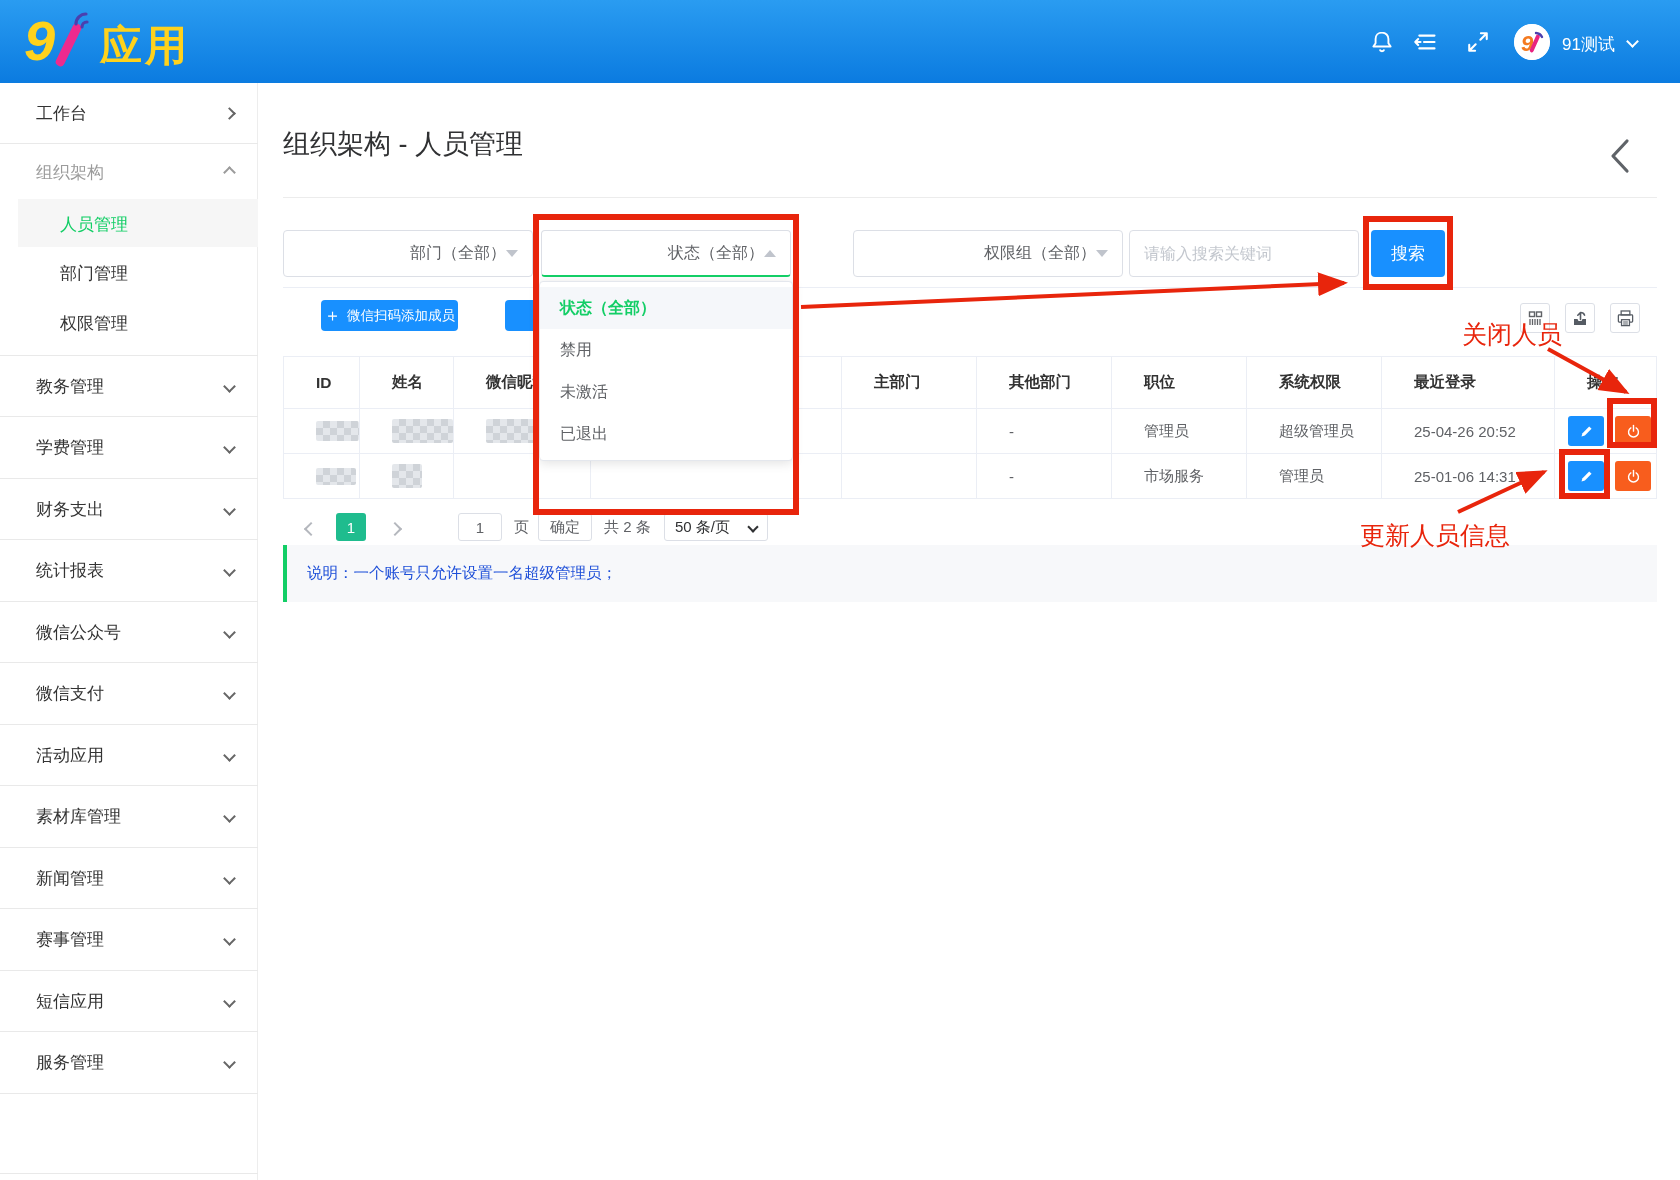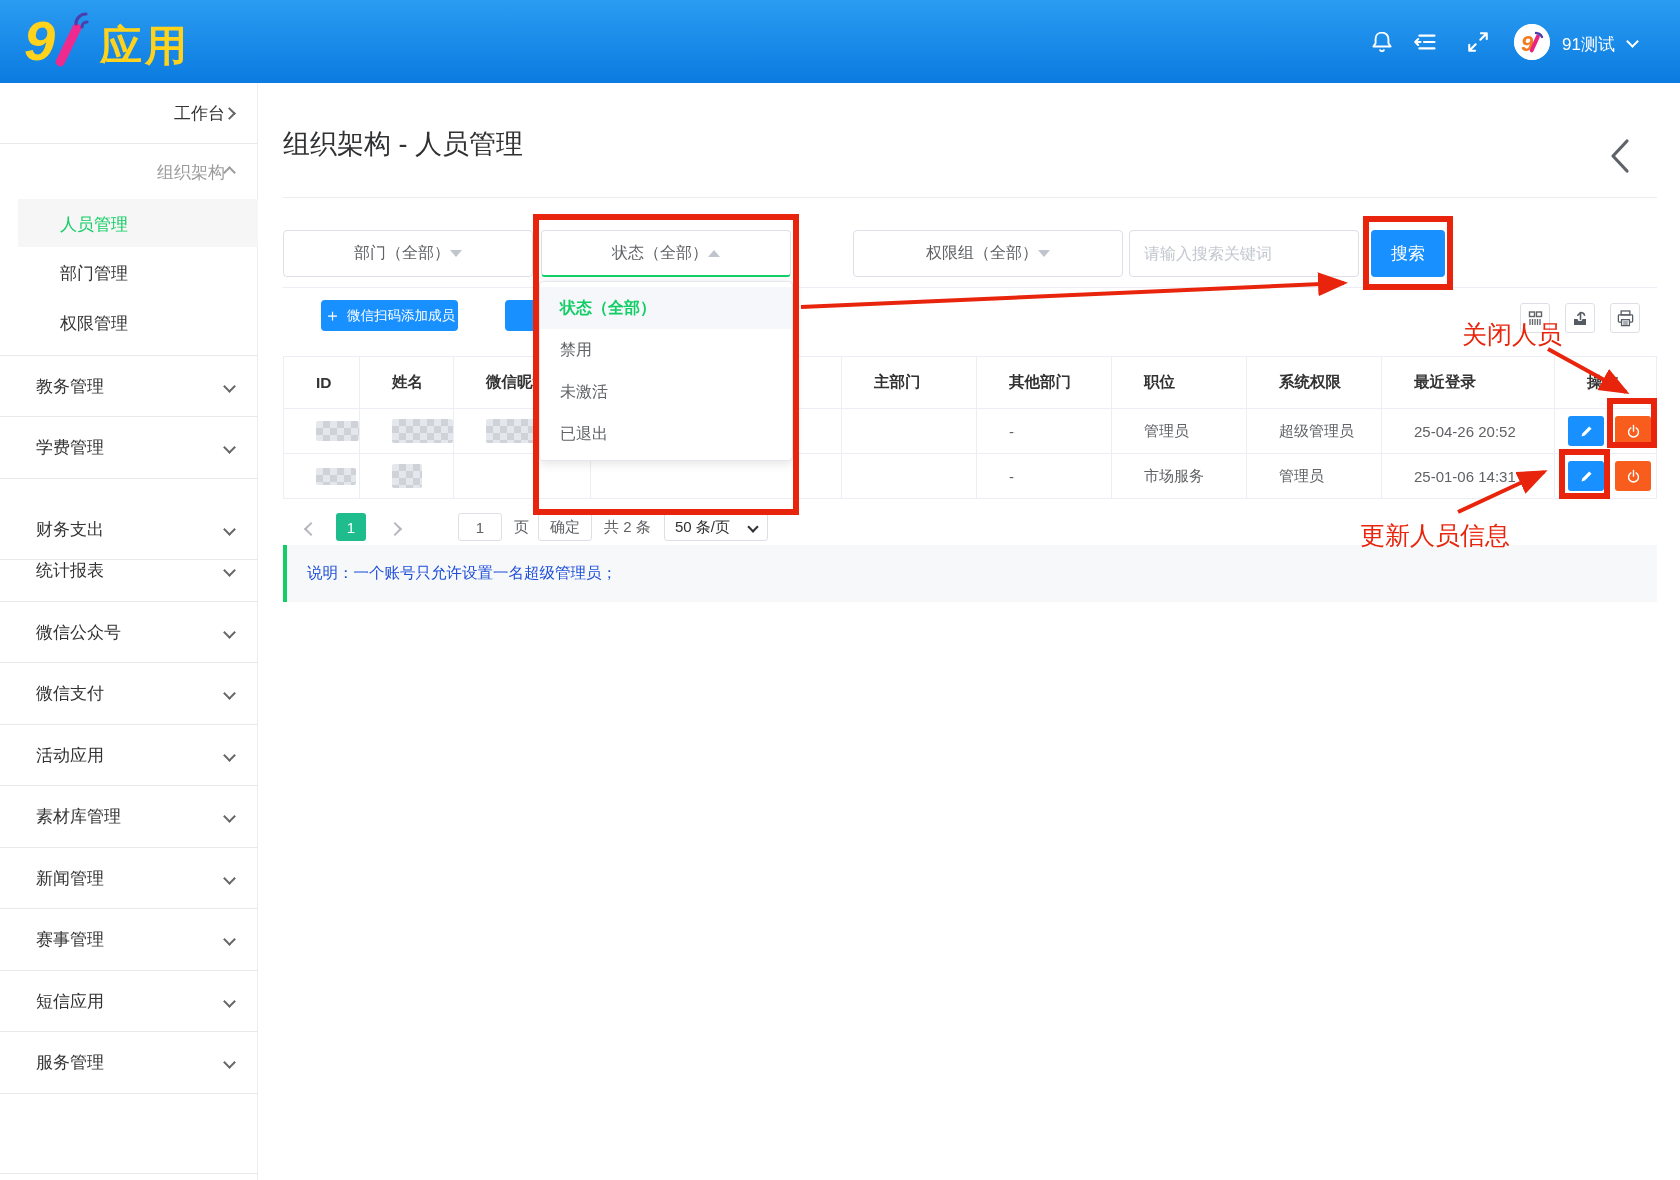--- a/index.html
+++ b/index.html
@@ -19,35 +19,35 @@
   .tb-user { position:absolute; left:1562px; top:33px; color:#fff; font-size:17px; }
   .chev { display:inline-block; width:9px; height:9px; border-right:2px solid #b9bdc4; border-bottom:2px solid #b9bdc4; }
   .chev.down  { transform:rotate(45deg); }
   .chev.up    { transform:rotate(-135deg); }
   .chev.right { transform:rotate(-45deg); }
   .chev.white { border-color:#fff; }
   .user-chev { position:absolute; left:1628px; top:37px; }
 
   
   .sidebar { position:absolute; left:0; top:83px; width:258px; height:1097px; background:#fff; border-right:1px solid #ededed; }
-  .sb-row { position:absolute; left:0; width:258px; display:flex; align-items:center; justify-content:flex-end; padding:0 24px 0 36px; font-size:17px; color:#333; }
+  .sb-row { position:absolute; left:0; width:258px; display:flex; align-items:center; justify-content:space-between; padding:0 24px 0 36px; font-size:17px; color:#333; }
   .sb-workbench { top:0; height:61px; border-bottom:1px solid #e9e9e9; }
   .sb-group { top:61px; height:57px; color:#9b9b9b; }
   .sb-active-bg { position:absolute; left:18px; top:116px; width:240px; height:48px; background:#f6f6f6; }
   .sb-sub { position:absolute; left:60px; font-size:17px; color:#333; }
   .sb-sub.active { color:#13ce66; }
   .sb-sec { position:absolute; left:0; width:258px; height:61px; display:flex; align-items:center; justify-content:space-between; padding:0 24px 0 36px; font-size:17px; color:#333; border-bottom:1px solid #e9e9e9; }
   .sb-divider { position:absolute; left:0; width:258px; border-top:1px solid #e9e9e9; }
 
   
   .page-title { position:absolute; left:283px; top:126px; font-size:27px; color:#303133; }
   .back-chev { position:absolute; left:1610px; top:138px; }
   .title-divider { position:absolute; left:283px; top:197px; width:1374px; border-top:1px solid #ececec; }
 
-  .sel { position:absolute; top:230px; height:47px; border:1px solid #dcdfe6; border-radius:4px; background:#fff; display:flex; align-items:center; padding:0 14px; font-size:16px; color:#606266; justify-content:center; }
+  .sel { position:absolute; top:230px; height:47px; border:1px solid #dcdfe6; border-radius:4px; background:#fff; display:flex; align-items:center; padding:0 14px; font-size:16px; color:#606266; justify-content:flex-end; }
   .tri-down { width:0; height:0; border-left:6px solid transparent; border-right:6px solid transparent; border-top:7px solid #c0c4cc; }
   .tri-up { width:0; height:0; border-left:6px solid transparent; border-right:6px solid transparent; border-bottom:7px solid #c0c4cc; }
   .sel-dept { left:283px; width:250px; }
   .sel-status { left:541px; width:250px; border-bottom:2px solid #13ce66; z-index:6; }
   .sel-perm { left:853px; width:270px; }
   .search-input { position:absolute; left:1129px; top:230px; width:230px; height:47px; border:1px solid #dcdfe6; border-radius:4px; padding:0 14px; font-size:16px; color:#606266; outline:none; font-family:inherit; }
   .search-input::placeholder { color:#c3c7ce; }
   .search-btn { position:absolute; left:1371px; top:230px; width:74px; height:47px; background:#1890ff; color:#fff; border:none; border-radius:4px; font-size:17px; font-family:inherit; cursor:pointer; }
 
   .panel-topline { position:absolute; left:283px; top:287px; width:1374px; border-top:1px solid #ebeef5; }
@@ -155,21 +155,21 @@
     <div class="sb-divider" style="top:272px;"></div>
 
     <div class="sb-sec" style="top:273px;">
         <span>教务管理</span>
         <span class="chev down" style="border-color:#666;"></span>
       </div>
     <div class="sb-sec" style="top:334.5px;justify-content:space-between;">
         <span>学费管理</span>
         <span class="chev down" style="border-color:#666;"></span>
       </div>
-    <div class="sb-sec" style="top:416px;">
+    <div class="sb-sec" style="top:396px;">
         <span>财务支出</span>
         <span class="chev down" style="border-color:#666;"></span>
       </div>
     <div class="sb-sec" style="top:457.5px;">
         <span>统计报表</span>
         <span class="chev down" style="border-color:#666;"></span>
       </div>
     <div class="sb-sec" style="top:519px;">
         <span>微信公众号</span>
         <span class="chev down" style="border-color:#666;"></span>

